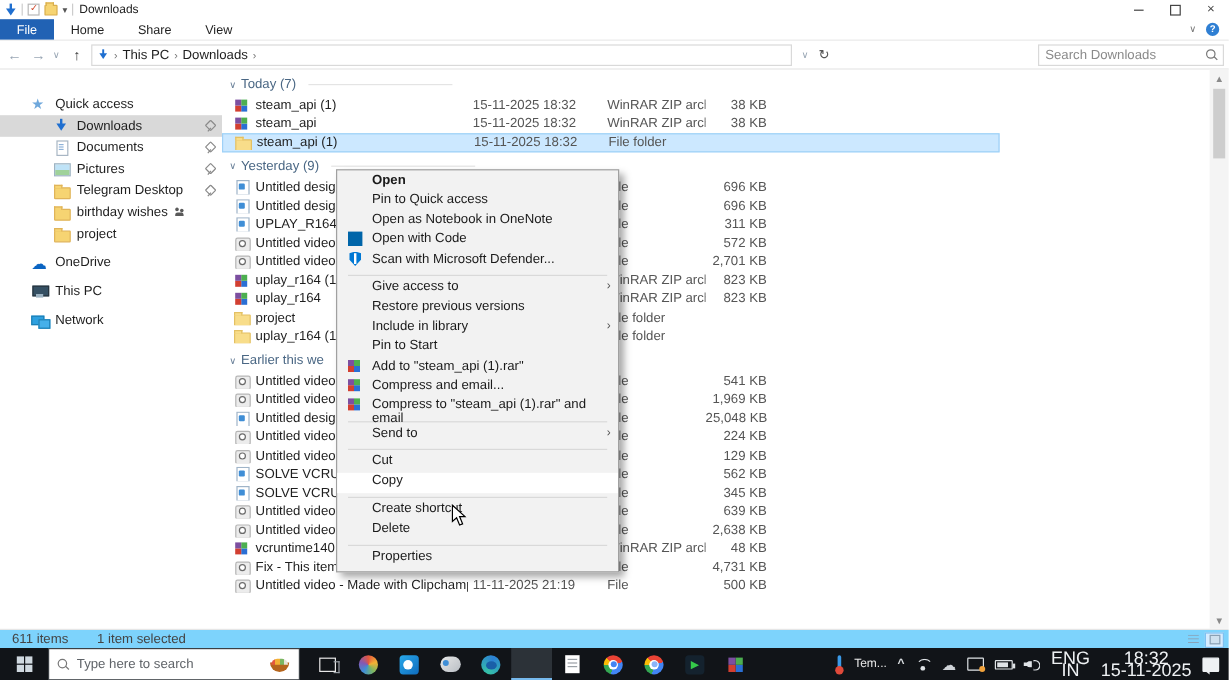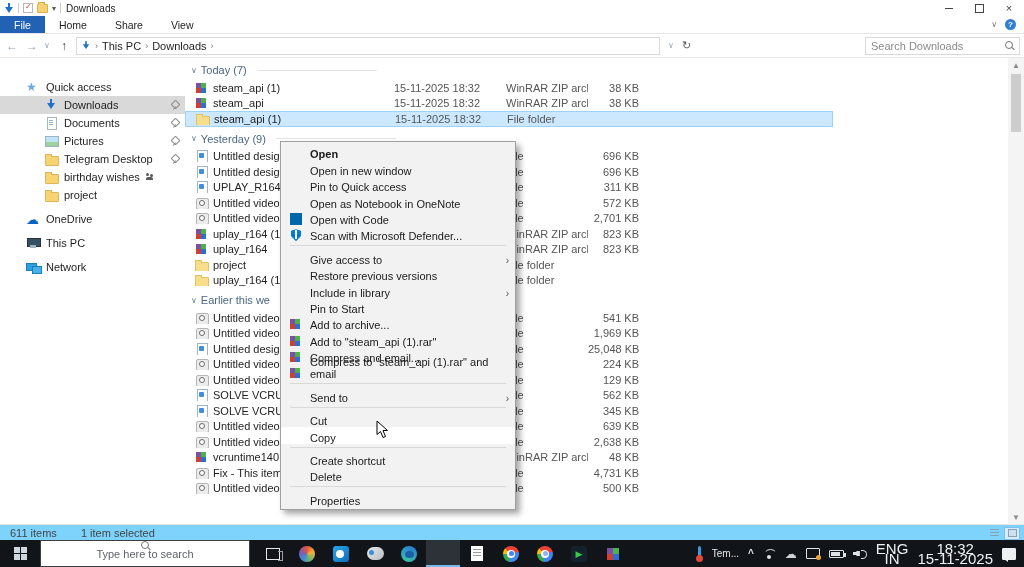--- a/index.html
+++ b/index.html
@@ -118,41 +118,41 @@
   
   #statusbar { height:16px; display:flex; align-items:center; padding-left:10px; gap:24px; color:#444; background:#7dd3fc; }
   #view-toggles { margin-left:auto; display:flex; gap:2px; padding-right:4px; }
   .vt { width:16px; height:13px; border:1px solid transparent; display:flex; align-items:center; justify-content:center; }
   .vt.active { background:#d6ecff; border-color:#7fc0f0; }
   .vt-lines { width:9px; height:8px; background:linear-gradient(#8aa0b4 1px, transparent 1px); background-size:9px 3px; }
   .vt-thumb { width:9px; height:8px; border:1px solid #8aa0b4; background:#cfe0ee; }
 
   
   #context-menu { position:absolute; left:280px; top:141px; width:236px; background:#f2f2f2; border:1px solid #a0a0a0; box-shadow:4px 4px 6px rgba(0,0,0,.35); padding:2px 0; z-index:50; }
-  .mitem { height:16.4px; display:flex; align-items:flex-end; padding:0 6px 0 8px; color:#1a1a1a; position:relative; }
+  .mitem { height:16.4px; display:flex; align-items:flex-start; padding:0 6px 0 8px; color:#1a1a1a; position:relative; }
   .mitem .micon { width:14px; height:13px; margin-right:7px; flex:0 0 14px; position:relative; }
   .mitem .mspace { width:21px; flex:0 0 21px; }
   .mitem.bold { font-weight:bold; }
   .mitem.highlight { background:#ffffff; }
   .mitem .marrow { margin-left:auto; color:#555; font-size:10px; }
   .msep { height:1px; background:#d9d9d9; margin:3px 9px; }
   .mi-winrar::before { content:""; position:absolute; left:1px; top:1px; width:5px; height:5px; background:#7c4fa0; box-shadow:5px 0 0 #4caf50, 0 5px 0 #d23f31, 5px 5px 0 #2a6fd4; }
   .mi-vscode::before { content:""; position:absolute; left:1px; top:0; width:12px; height:12px; background:#0065a9; clip-path:polygon(70% 0,100% 12%,100% 88%,70% 100%,18% 62%,4% 74%,0 68%,12% 50%,0 32%,4 26%,18% 38%); }
   .mi-defender::before { content:""; position:absolute; left:2px; top:0; width:10px; height:12px; background:#0078d4; clip-path:polygon(0 12%,50% 0,100% 12%,100% 55%,50% 100%,0 55%); }
   .mi-defender::after { content:""; position:absolute; left:6px; top:1px; width:2px; height:9px; background:#fff; box-shadow:-3px 3px 0 -1px #fff, 3px 3px 0 -1px #fff; }
 
   
   #cursor { position:absolute; left:376px; top:420px; z-index:60; }
 
   
   #taskbar { position:absolute; left:0; bottom:0; width:1024px; height:27px; background:#111418; display:flex; align-items:center; color:#fff; }
   #start-btn { width:40px; height:27px; display:flex; align-items:center; justify-content:center; }
   .win-logo { width:13px; height:13px; display:grid; grid-template-columns:6px 6px; grid-template-rows:6px 6px; gap:1px; }
   .win-logo span { background:#cfd8df; }
-  #tb-search { width:210px; height:27px; background:#fff; color:#5f6368; display:flex; align-items:center; padding:0 7px; gap:7px; border:1px solid #3a3f44;flex-direction:column; }
+  #tb-search { width:210px; height:27px; background:#fff; color:#5f6368; display:flex; align-items:center; padding:0 7px; gap:7px; border:1px solid #3a3f44; }
   #tb-search .ph { flex:1; font-size:11px; }
   .bowl { width:18px; height:14px; position:relative; }
   .bowl::before { content:""; position:absolute; left:1px; top:5px; width:16px; height:8px; background:#b5651d; border-radius:0 0 8px 8px; }
   .bowl::after { content:""; position:absolute; left:2px; top:2px; width:14px; height:5px; border-radius:7px 7px 0 0; background:linear-gradient(90deg,#e4573d 0 25%,#f2b134 0 50%,#7bb661 0 75%,#e8e4d8 0); }
   #tb-icons { display:flex; align-items:center; margin-left:6px; }
   .ti { width:34px; height:27px; display:flex; align-items:center; justify-content:center; }
   .ti.active { background:#2c3238; box-shadow:inset 0 -2px 0 #76b9ed; }
   .ti-task-view { width:14px; height:12px; border:1px solid #e8e8e8; position:relative; background:transparent; }
   .ti-task-view::before { content:""; position:absolute; right:-4px; top:2px; width:4px; height:8px; border:1px solid #9aa0a6; border-left:none; }
   .ti-photos { width:16px; height:16px; border-radius:50%; background:conic-gradient(#e4573d,#f2b134,#7bb661,#3f8ed6,#8458b3,#e4573d); }
@@ -556,24 +556,20 @@
     </div>
   </div>
 
   <div id="context-menu">
       <div class="mitem bold">
         <span class="mspace"></span>
         <span>Open</span>
       </div>
       <div class="mitem">
         <span class="mspace"></span>
-        <span>Open in new window</span>
-      </div>
-      <div class="mitem">
-        <span class="mspace"></span>
         <span>Pin to Quick access</span>
       </div>
       <div class="mitem">
         <span class="mspace"></span>
         <span>Open as Notebook in OneNote</span>
       </div>
       <div class="mitem">
         <span class="micon mi-vscode"></span>
         <span>Open with Code</span>
       </div>
@@ -592,24 +588,20 @@
         <span>Restore previous versions</span>
       </div>
       <div class="mitem">
         <span class="mspace"></span>
         <span>Include in library</span>
         <span class="marrow">›</span>
       </div>
       <div class="mitem">
         <span class="mspace"></span>
         <span>Pin to Start</span>
-      </div>
-      <div class="mitem">
-        <span class="micon mi-winrar"></span>
-        <span>Add to archive...</span>
       </div>
       <div class="mitem">
         <span class="micon mi-winrar"></span>
         <span>Add to "steam_api (1).rar"</span>
       </div>
       <div class="mitem">
         <span class="micon mi-winrar"></span>
         <span>Compress and email...</span>
       </div>
       <div class="mitem">

